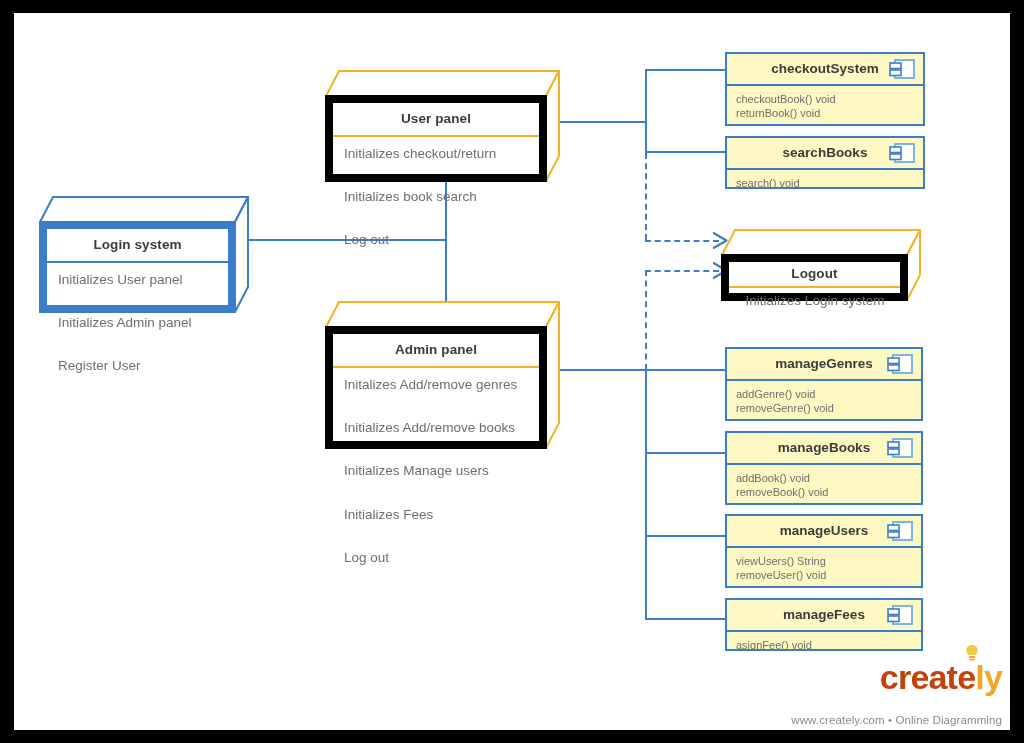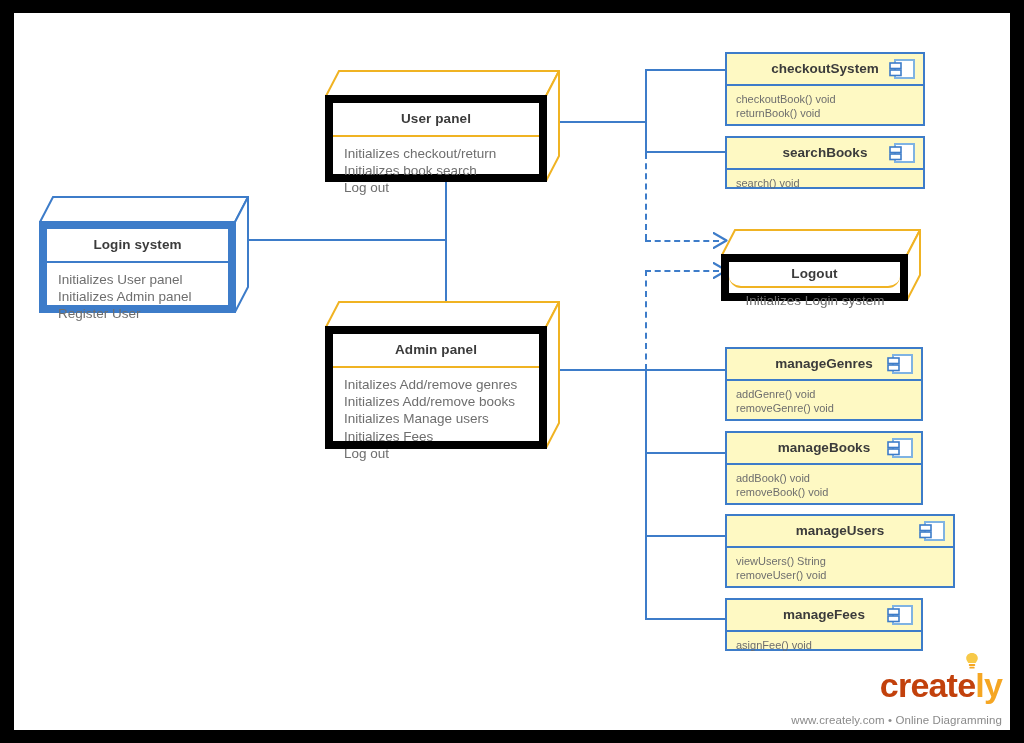--- a/index.html
+++ b/index.html
@@ -71,20 +71,21 @@
     padding: 9px 6px 8px 6px;
     border-bottom: 2px solid #f0b323;
     line-height: 1.1;
   }
   .box3d .body {
     flex: 1;
     padding: 8px 10px 8px 11px;
     display: flex;
     flex-direction: column;
     justify-content: flex-start;
+    gap: 26px;
   }
   .box3d .body .line {
     font-size: 13.5px;
     color: #6e6e6e;
     line-height: 1.28;
     white-space: nowrap;
   }
 
   
   .boxflat {
@@ -142,21 +143,21 @@
   #wm-logo .part-b { color: #f5a623; }
   #wm-bulb {
     position: absolute;
     right: 22px;
     top: -8px;
   }
   #wm-bulb svg { display: block; }
   #wm-tag {
     font-size: 11.5px;
     color: #8a8a8a;
-    margin-top: 12px;
+    margin-top: 20px;
     letter-spacing: 0.1px;
   }
 </style>
 </head>
 <body>
 
 <div id="screen">
   <div id="canvas">
 
     <div>
@@ -239,21 +240,21 @@
         </div>
       </div>
     </div>
 
     <div class="box3d" style="left:707px; top:216px; width:200px; height:72px;">
       <svg class="depth" width="200" height="72" viewBox="0 0 200 72">
         <polygon points="1,26 14,1 199,1 186,26" fill="#ffffff" stroke="#f0b323" stroke-width="2"></polygon>
         <polygon points="186,26 199,1 199,46 186,71" fill="#ffffff" stroke="#f0b323" stroke-width="2"></polygon>
       </svg>
       <div class="face" style="width:187px; height:47px;">
-        <div class="title" style="padding:5px 6px 4px 6px;border-radius:12px;">Logout</div>
+        <div class="title" style="padding:5px 6px 4px 6px;">Logout</div>
         <div class="body" style="padding:4px 10px 4px 11px;text-align:center;">
           <div class="line">Initializes Login system</div>
         </div>
       </div>
     </div>
 
     <div class="boxflat" style="left:711px; top:39px; width:200px; height:74px;">
       <div class="title">
         <span>checkoutSystem</span>
         <span class="comp-icon">
@@ -313,21 +314,21 @@
             <rect x="1" y="12" width="11" height="5.5" fill="#ffffff" stroke="#3d7cc9" stroke-width="1.6"></rect>
           </svg>
         </span>
       </div>
       <div class="body">
         <div class="line">addBook() void</div>
         <div class="line">removeBook() void</div>
       </div>
     </div>
 
-    <div class="boxflat" style="left:711px; top:501px; width:230px; height:74px;">
+    <div class="boxflat" style="left:711px; top:501px; width:198px; height:74px;">
       <div class="title">
         <span>manageUsers</span>
         <span class="comp-icon">
           <svg width="26" height="22" viewBox="0 0 26 22">
             <rect x="6" y="2" width="19" height="18" fill="#ffffff" stroke="#7fb3e3" stroke-width="2"></rect>
             <rect x="1" y="5" width="11" height="5.5" fill="#ffffff" stroke="#3d7cc9" stroke-width="1.6"></rect>
             <rect x="1" y="12" width="11" height="5.5" fill="#ffffff" stroke="#3d7cc9" stroke-width="1.6"></rect>
           </svg>
         </span>
       </div>

